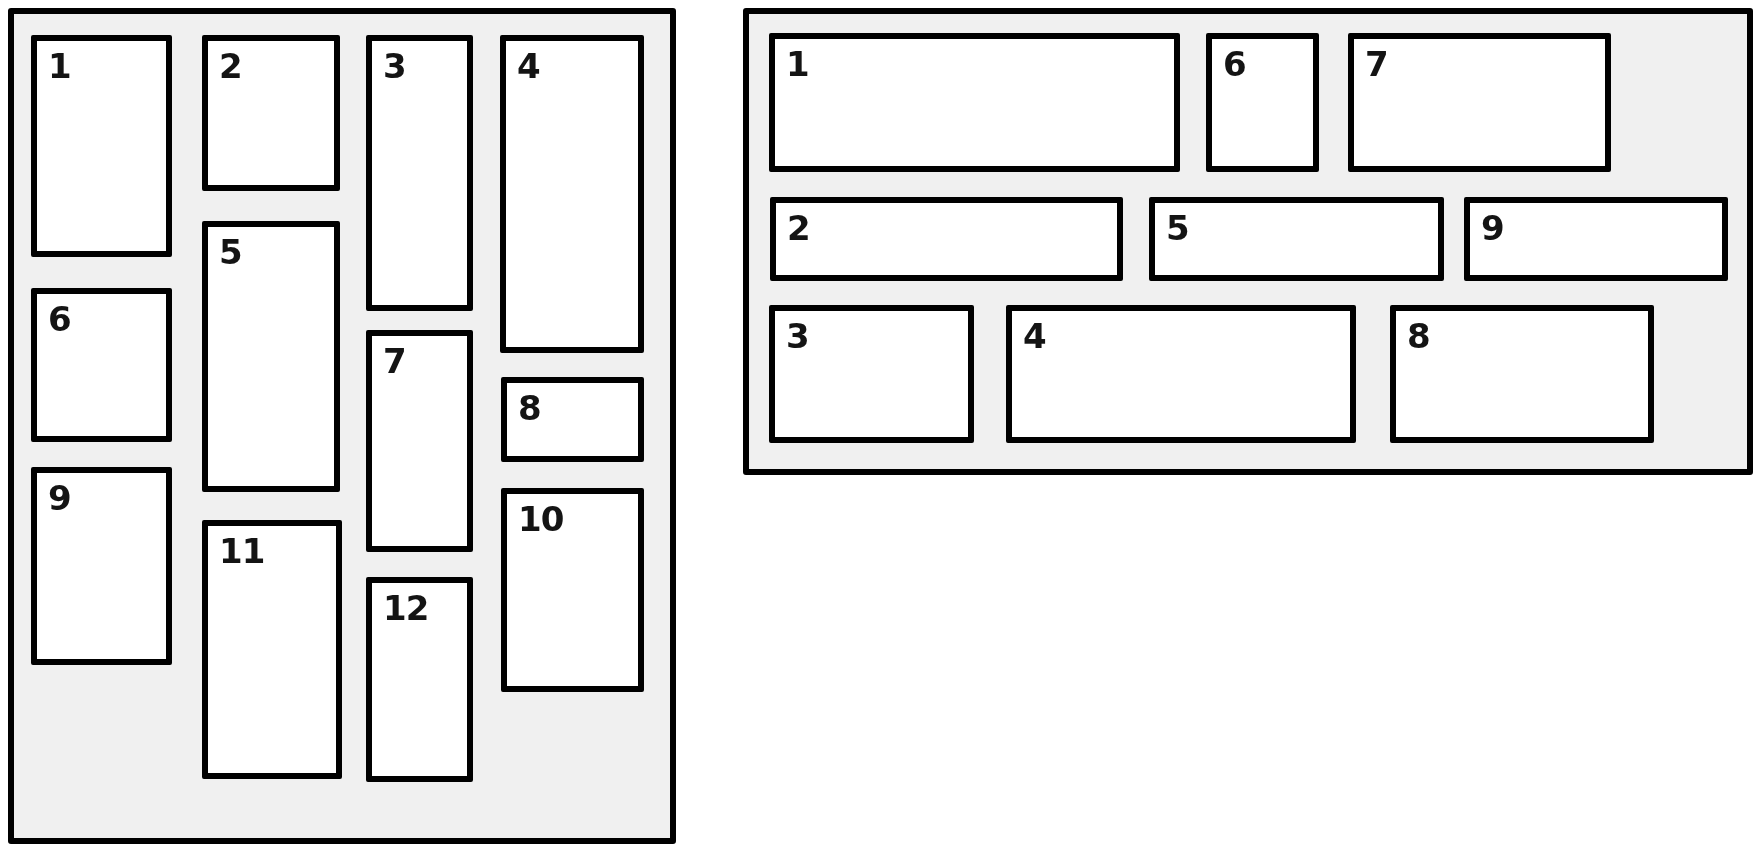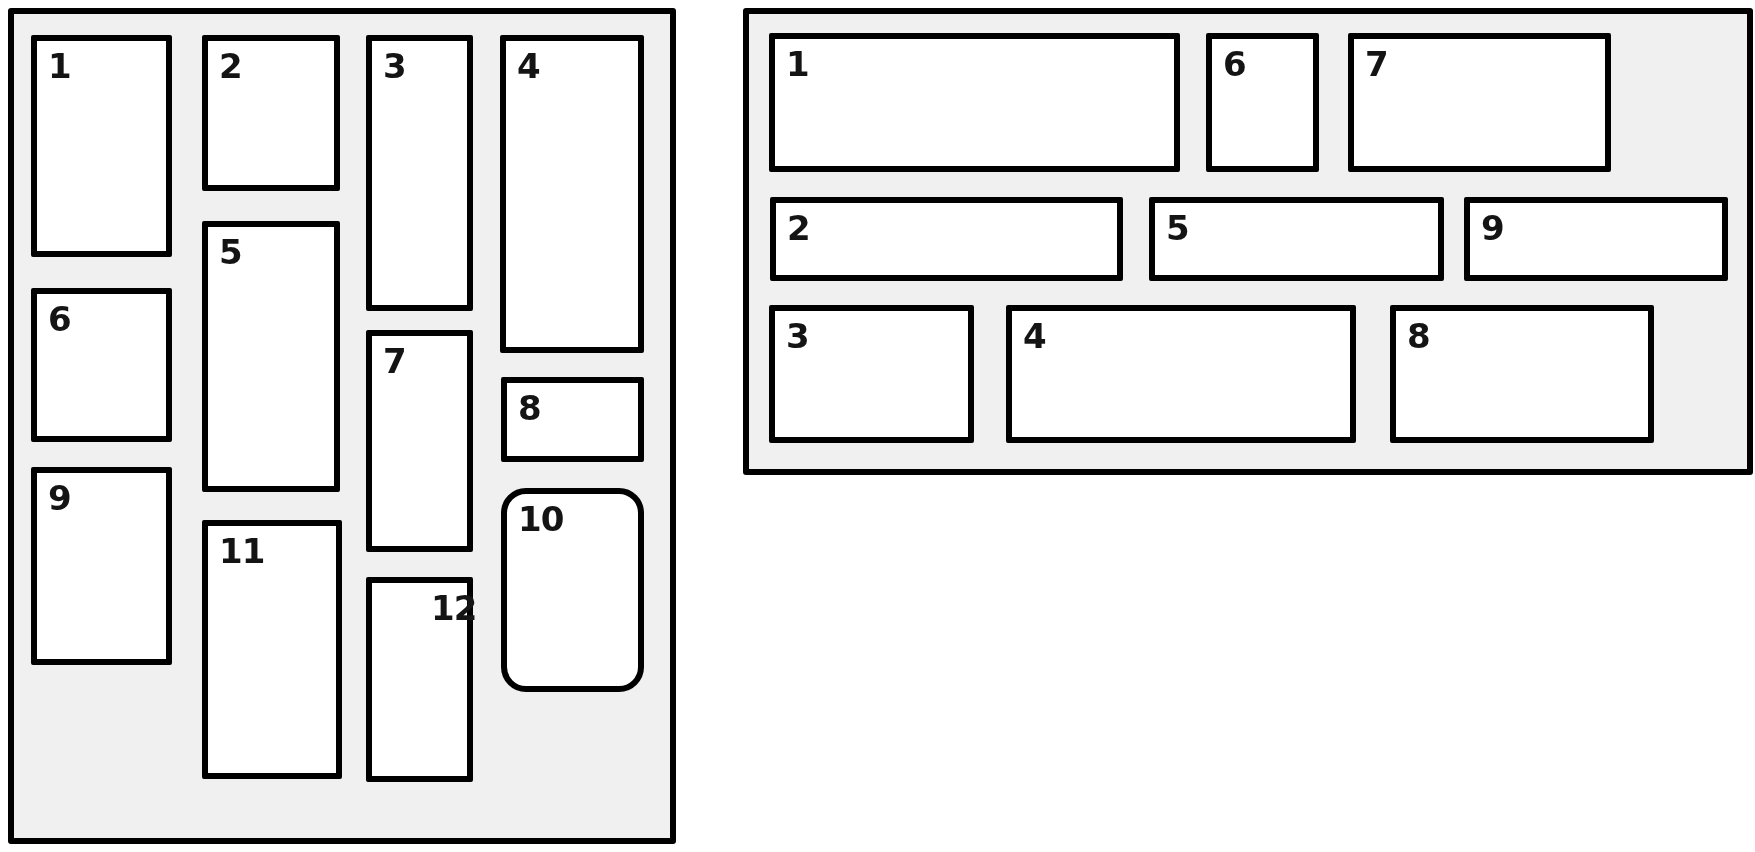--- a/index.html
+++ b/index.html
@@ -48,23 +48,23 @@
   
   .l1  { left: 17px;  top: 21px;  width: 141px; height: 222px; }
   .l2  { left: 188px; top: 21px;  width: 138px; height: 156px; }
   .l3  { left: 352px; top: 21px;  width: 107px; height: 276px; }
   .l4  { left: 486px; top: 21px;  width: 144px; height: 318px; }
   .l5  { left: 188px; top: 207px; width: 138px; height: 271px; }
   .l6  { left: 17px;  top: 274px; width: 141px; height: 154px; }
   .l7  { left: 352px; top: 316px; width: 107px; height: 222px; }
   .l8  { left: 487px; top: 363px; width: 143px; height: 85px;  }
   .l9  { left: 17px;  top: 453px; width: 141px; height: 198px; }
-  .l10 { left: 487px; top: 474px; width: 143px; height: 204px; border-radius: 25px; }
+  .l10 { left: 487px; top: 474px; width: 143px; height: 204px; }
   .l11 { left: 188px; top: 506px; width: 140px; height: 259px; }
-  .l12 { left: 352px; top: 563px; width: 107px; height: 205px; padding-left: 48px; }
+  .l12 { left: 352px; top: 563px; width: 107px; height: 205px; }
 
   
   .r1  { left: 20px;  top: 19px;  width: 411px; height: 139px; }
   .r2  { left: 21px;  top: 183px; width: 353px; height: 84px;  }
   .r3  { left: 20px;  top: 291px; width: 205px; height: 138px; }
   .r4  { left: 257px; top: 291px; width: 350px; height: 138px; }
   .r5  { left: 400px; top: 183px; width: 295px; height: 84px;  }
   .r6  { left: 457px; top: 19px;  width: 113px; height: 139px; }
   .r7  { left: 599px; top: 19px;  width: 263px; height: 139px; }
   .r8  { left: 641px; top: 291px; width: 264px; height: 138px; }

